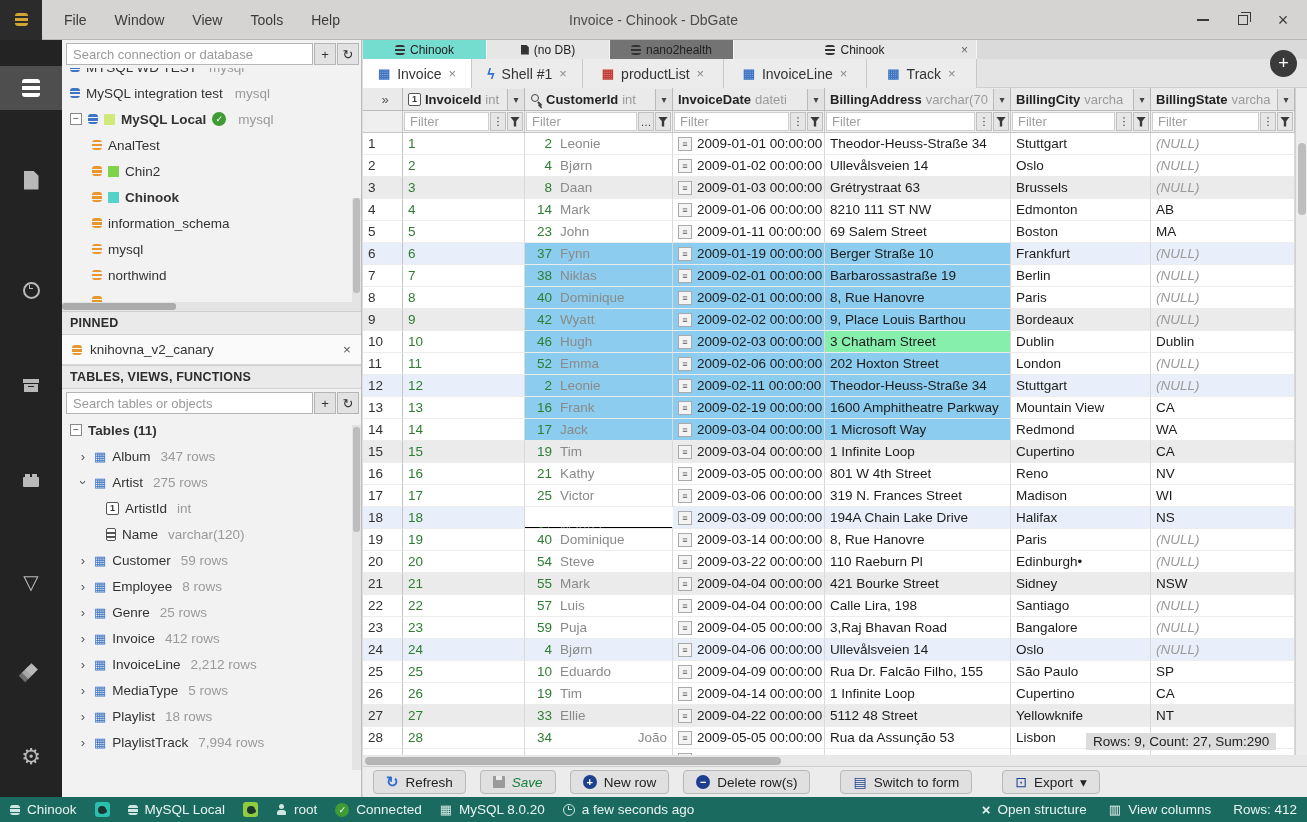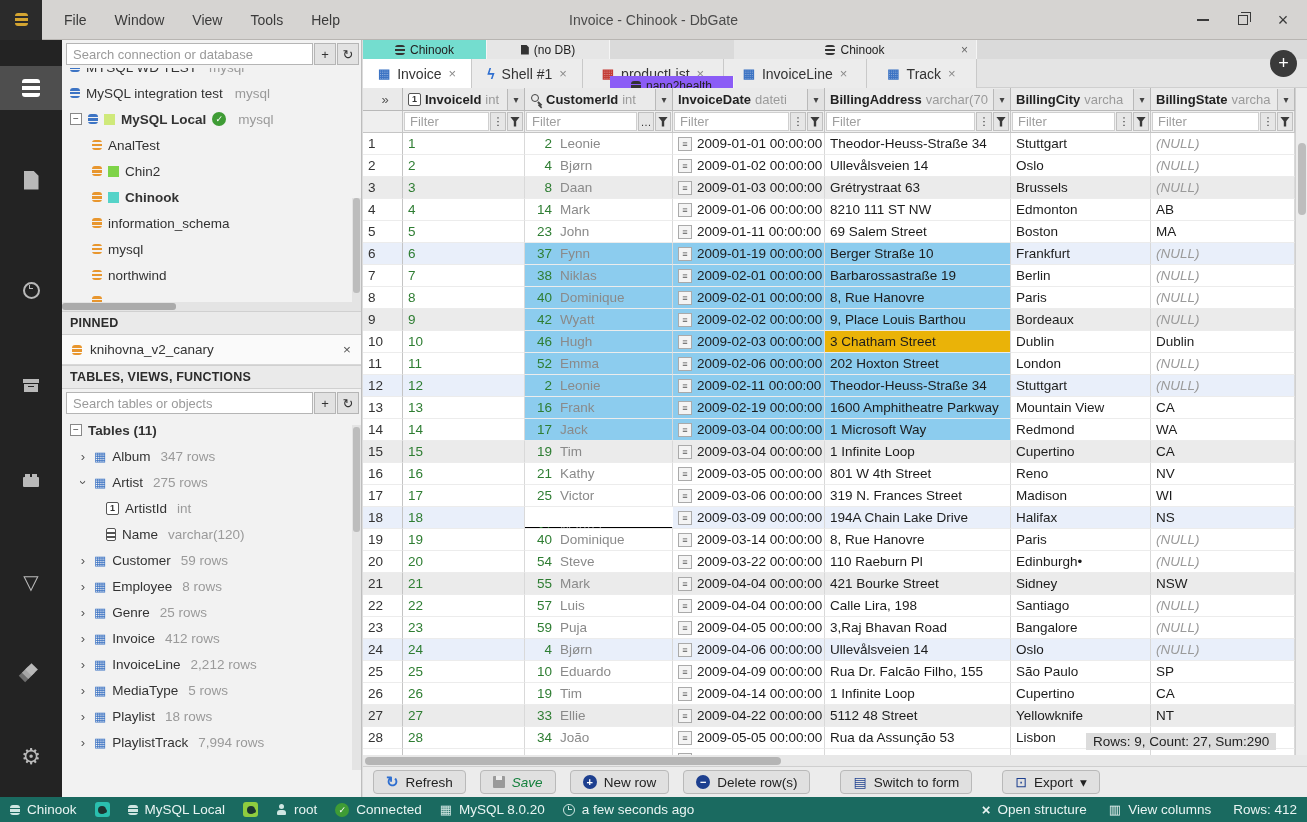--- a/index.html
+++ b/index.html
@@ -351,21 +351,21 @@
   <div class="main">
     <div class="dbtabs" id="dbtabs">
         <div class="dbtab" style="width: 124px; background: rgb(116, 221, 207);">
           <span class="idb sm" style="color: rgb(51, 51, 51);"></span>
           <span>Chinook</span>
         </div>
         <div class="dbtab" style="width: 123px; background: rgb(230, 230, 230);">
           <span class="ifile" style="color: rgb(51, 51, 51); width: 8px; height: 10px;"></span>
           <span>(no DB)</span>
         </div>
-        <div class="dbtab" style="width: 124px; background: #8b5cf6; margin-top: 36px;">
+        <div class="dbtab" style="width: 124px; background: #737373;">
           <span class="idb sm" style="color: rgb(51, 51, 51);"></span>
           <span>nano2health</span>
         </div>
         <div class="dbtab" style="width: 243px; background: rgb(230, 230, 230);">
           <span class="idb sm" style="color: rgb(51, 51, 51);"></span>
           <span>Chinook</span>
           <span class="x">×</span>
         </div>
       </div>
     <div class="filetabs" id="filetabs">
@@ -652,21 +652,21 @@
               <span class="green">10</span>
             </div>
             <div class="gcell" style="width: 148px; background: rgb(140, 204, 238);">
               <span class="cnum green">46</span>
               <span class="gname">Hugh</span>
             </div>
             <div class="gcell" style="width: 152px; background: rgb(140, 204, 238);">
               <span class="docico">≡</span>
               <span>2009-02-03 00:00:00</span>
             </div>
-            <div class="gcell" style="width: 186px; background: #eab308;">3 Chatham Street</div>
+            <div class="gcell" style="width: 186px; background: #86efac;">3 Chatham Street</div>
             <div class="gcell" style="width: 140px; background: rgb(255, 255, 255);">Dublin</div>
             <div class="gcell" style="width: 144px; background: rgb(255, 255, 255);">Dublin</div>
           </div>
           <div class="grow">
             <div class="gcell rownum" style="width: 40px; background: rgb(255, 255, 255);">11</div>
             <div class="gcell" style="width: 122px; background: rgb(255, 255, 255);">
               <span class="green">11</span>
             </div>
             <div class="gcell" style="width: 148px; background: rgb(140, 204, 238);">
               <span class="cnum green">52</span>
@@ -964,21 +964,21 @@
             </div>
             <div class="gcell" style="width: 186px; background: rgb(235, 235, 235);">5112 48 Street</div>
             <div class="gcell" style="width: 140px; background: rgb(235, 235, 235);">Yellowknife</div>
             <div class="gcell" style="width: 144px; background: rgb(235, 235, 235);">NT</div>
           </div>
           <div class="grow">
             <div class="gcell rownum" style="width: 40px; background: rgb(255, 255, 255);">28</div>
             <div class="gcell" style="width: 122px; background: rgb(255, 255, 255);">
               <span class="green">28</span>
             </div>
-            <div class="gcell" style="width: 148px; background: rgb(255, 255, 255);">
+            <div class="gcell" style="width: 148px; background: rgb(255, 255, 255); justify-content: space-between;">
               <span class="cnum green">34</span>
               <span class="gname">João</span>
             </div>
             <div class="gcell" style="width: 152px; background: rgb(255, 255, 255);">
               <span class="docico">≡</span>
               <span>2009-05-05 00:00:00</span>
             </div>
             <div class="gcell" style="width: 186px; background: rgb(255, 255, 255);">Rua da Assunção 53</div>
             <div class="gcell" style="width: 140px; background: rgb(255, 255, 255);">Lisbon</div>
             <div class="gcell" style="width: 144px; background: rgb(255, 255, 255);">

